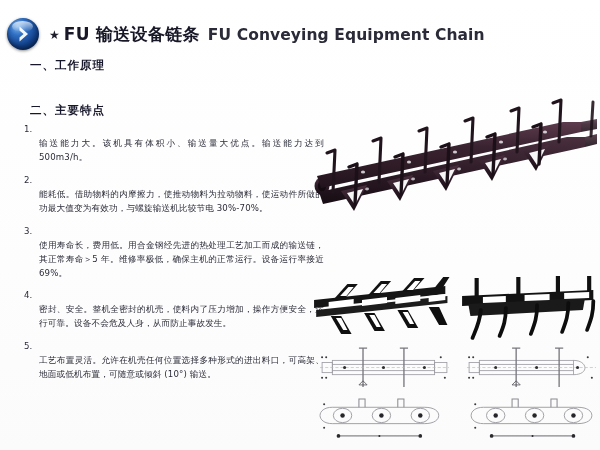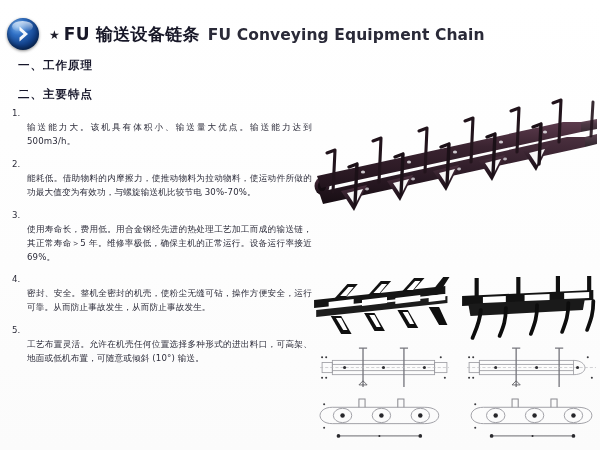--- a/index.html
+++ b/index.html
@@ -45,21 +45,21 @@
   }
   #title-cn{
     font-size:17px;font-weight:bold;color:#171727;letter-spacing:.3px;
   }
   #title-en{
     font-size:15.5px;font-weight:bold;color:#2a2a38;margin-left:8px;
     letter-spacing:.1px;
   }
   
   #text-col{
-    position:absolute;left:12px;top:58px;width:300px;
+    position:absolute;left:24px;top:58px;width:300px;
   }
   .sec-head{
     font-size:11.5px;font-weight:bold;color:#17172b;
     letter-spacing:1px;margin:0 0 5px 6px;
     filter:blur(.18px);
   }
   .sec-body{
     font-size:8.6px;line-height:1.62;color:#2c2c3a;
     text-align:justify;margin:0 2px 0 4px;
     filter:blur(.25px);
@@ -71,21 +71,21 @@
     display:flex;margin-bottom:9px;
   }
   .li-num{
     flex:0 0 15px;font-size:8.6px;color:#2c2c3a;line-height:1.62;
     filter:blur(.25px);
   }
   .li-txt{
     flex:1 1 auto;font-size:8.6px;line-height:1.62;color:#2c2c3a;
     text-align:justify;filter:blur(.25px);letter-spacing:.15px;margin-top:14px;
   }
-  #sec2-head{margin-top:14px;}
+  #sec2-head{margin-top:30px;}
   
   #photo-main{
     position:absolute;left:305px;top:92px;width:292px;height:135px;
   }
   #photo-pair{
     position:absolute;left:312px;top:276px;width:285px;height:66px;
     display:flex;gap:10px;
   }
   .photo-pair-cell{flex:1 1 0;position:relative;}
   #drawings{
@@ -132,21 +132,21 @@
       <li>
         <span class="li-num">2.</span>
         <span class="li-txt">能耗低。借助物料的内摩擦力，使推动物料为拉动物料，使运动件所做的功最大值变为有效功，与螺旋输送机比较节电 30%-70%。</span>
       </li>
       <li>
         <span class="li-num">3.</span>
         <span class="li-txt">使用寿命长，费用低。用合金钢经先进的热处理工艺加工而成的输送链，其正常寿命＞5 年。维修率极低，确保主机的正常运行。设备运行率接近 69%。</span>
       </li>
       <li>
         <span class="li-num">4.</span>
-        <span class="li-txt">密封、安全。整机全密封的机壳，使粉尘无缝可钻，操作方便安全，运行可靠。从而防止事故发生，从而防止事故发生。</span>
+        <span class="li-txt">密封、安全。整机全密封的机壳，使料内了压力增加，操作方便安全，运行可靠。设备不会危及人身，从而防止事故发生。</span>
       </li>
       <li>
         <span class="li-num">5.</span>
         <span class="li-txt">工艺布置灵活。允许在机壳任何位置选择多种形式的进出料口，可高架、地面或低机布置，可随意或倾斜 (10°) 输送。</span>
       </li>
     </ul>
 
   </div>
 
   <div id="photo-main">

